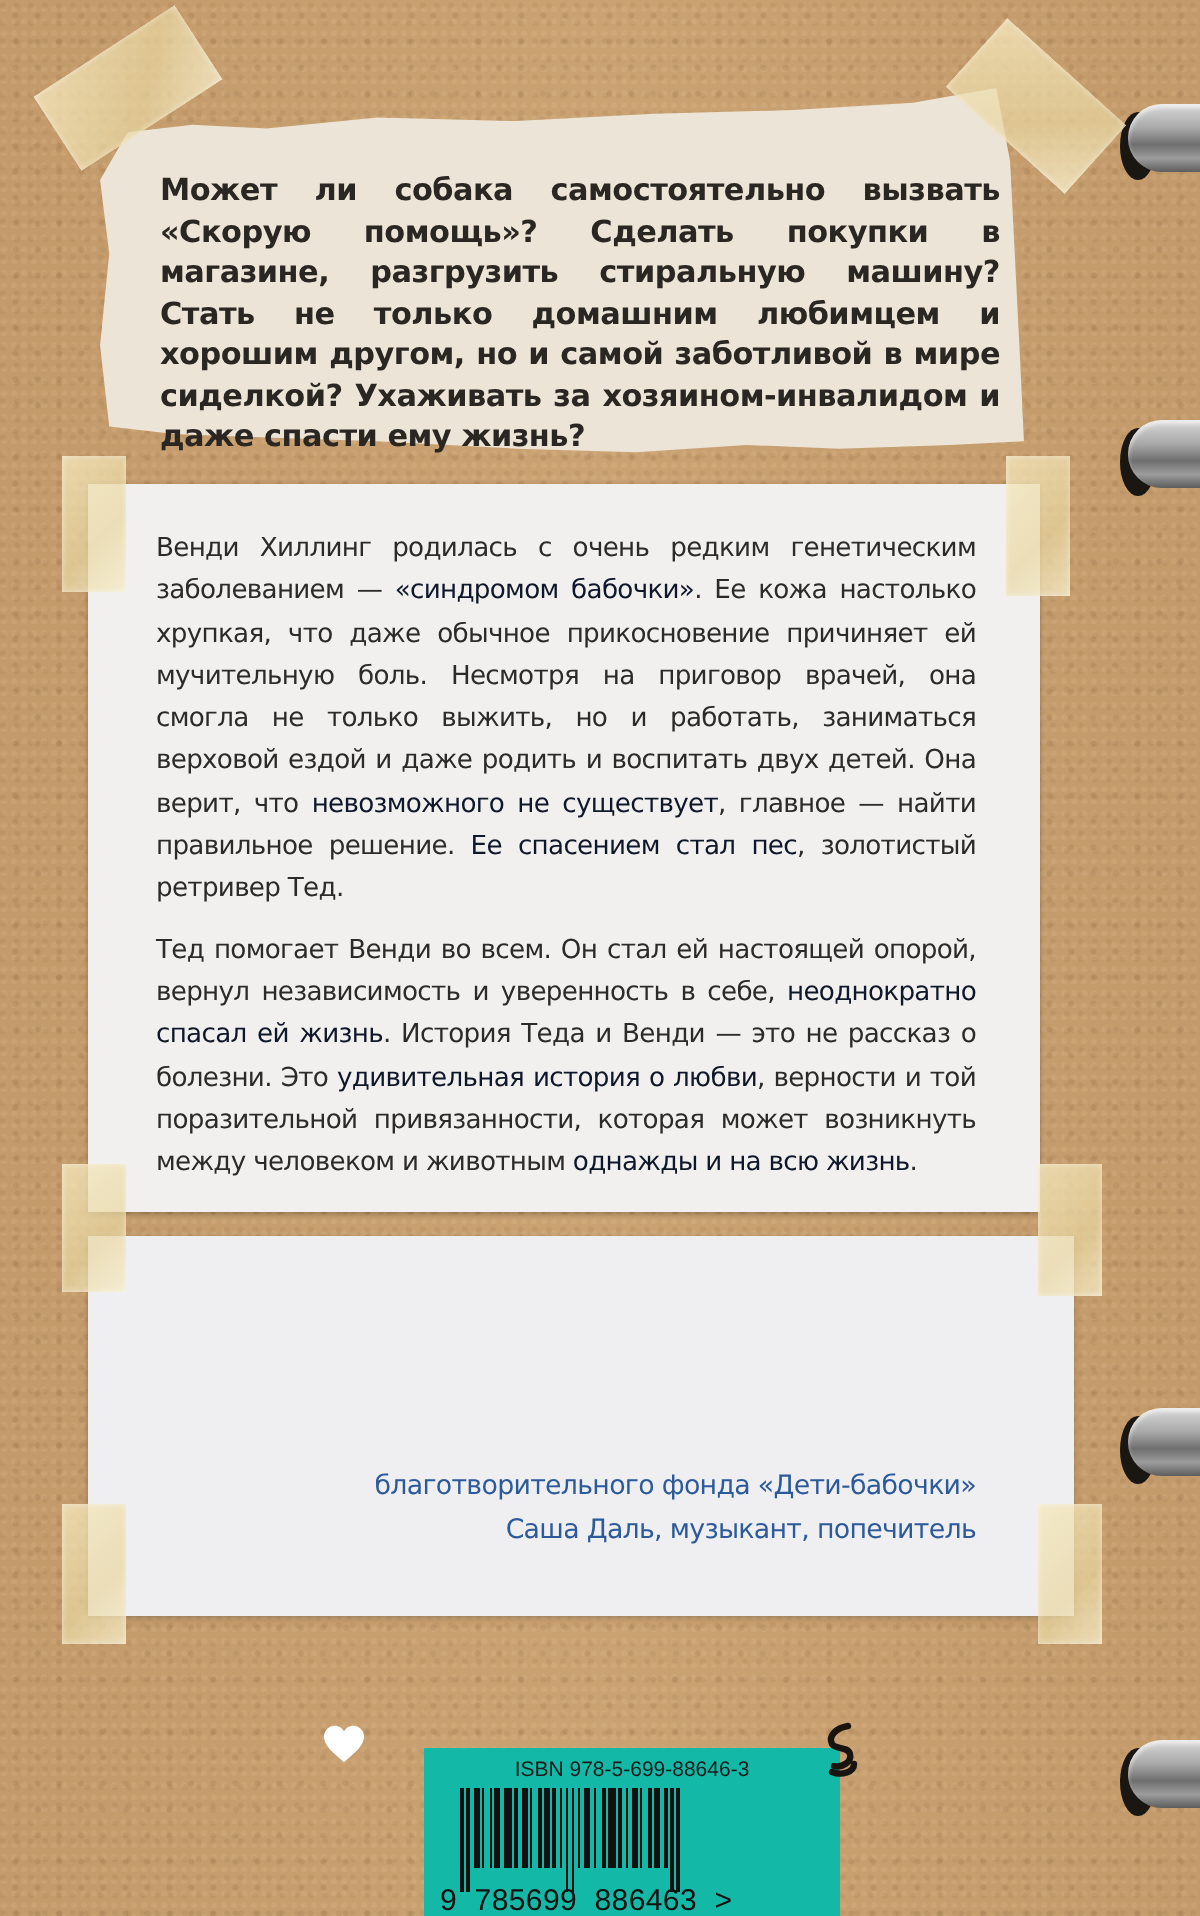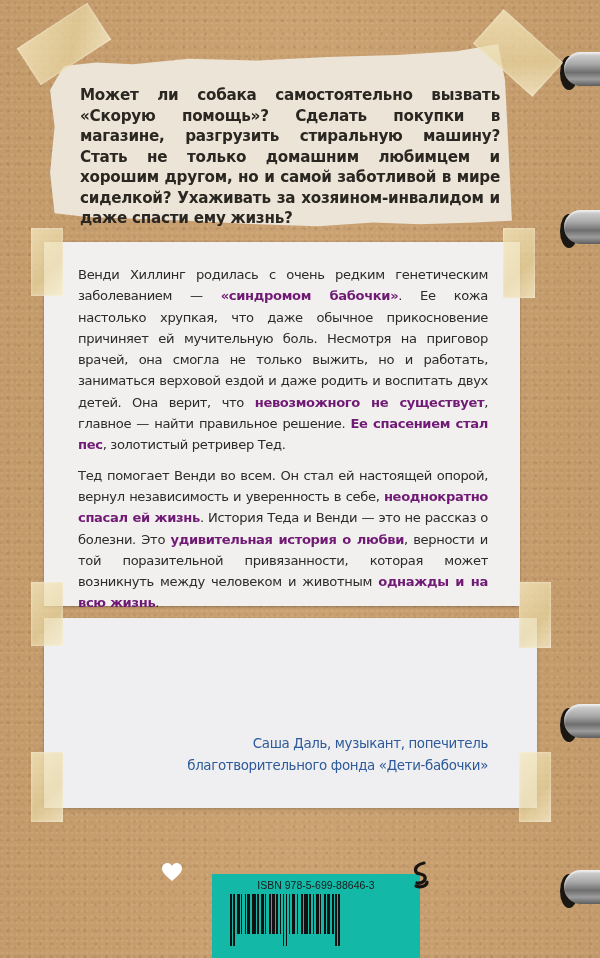--- a/index.html
+++ b/index.html
@@ -55,21 +55,21 @@
       left: 78px; top: 264px; width: 410px;
       font-family: "DejaVu Sans", sans-serif;
       font-size: 13.1px;
       line-height: 21.3px;
       color: #2b2b2b;
       text-align: justify;
       text-align-last: left;
       letter-spacing: -0.35px;
     }
     .paper-mid-text p { margin-bottom: 9px; }
-    .paper-mid-text b { font-weight: bold; color: #701a75; }
+    .paper-mid-text b { font-weight: normal; color: #0f172a; }
 
     
     .paper-quote {
       position: absolute;
       left: 44px; top: 618px; width: 493px; height: 190px;
       background: #efeef0;
       box-shadow: 0 1px 3px rgba(0,0,0,0.25);
     }
     .quote-text {
       position: absolute;
@@ -199,22 +199,22 @@
     <p><span>Венди Хиллинг родилась с очень редким генетическим заболеванием — </span><b>«синдромом бабочки»</b><span>. Ее кожа настолько хрупкая, что даже обычное прикосновение причиняет ей мучительную боль. Несмотря на приговор врачей, она смогла не только выжить, но и работать, заниматься верховой ездой и даже родить и воспитать двух детей. Она верит, что </span><b>невозможного не существует</b><span>, главное — найти правильное решение. </span><b>Ее спасением стал пес</b><span>, золотистый ретривер Тед.</span></p>
     <p><span>Тед помогает Венди во всем. Он стал ей настоящей опорой, вернул независимость и уверенность в себе, </span><b>неоднократно спасал ей жизнь</b><span>. История Теда и Венди — это не рассказ о болезни. Это </span><b>удивительная история о любви</b><span>, верности и той поразительной привязанности, которая может возникнуть между человеком и животным </span><b>однажды и на всю жизнь</b><span>.</span></p>
   </div>
 
   <div class="paper-quote"></div>
   <div class="tape tape-ml2"></div>
   <div class="tape tape-mr2"></div>
   <div class="tape tape-bl"></div>
   <div class="tape tape-br"></div>
   <div class="quote-author">
+    <div>благотворительного фонда «Дети-бабочки»</div>
     <div>Саша Даль, музыкант, попечитель</div>
-    <div>благотворительного фонда «Дети-бабочки»</div>
   </div>
 
   <svg class="heart-icon" viewBox="0 0 24 22">
     <path d="M12 21 C5 15 1 11.5 1 7 C1 3.5 3.8 1 7 1 C9.2 1 11 2.3 12 4 C13 2.3 14.8 1 17 1 C20.2 1 23 3.5 23 7 C23 11.5 19 15 12 21 Z" fill="#ffffff"></path>
   </svg>
 
   <div class="barcode-box">
     <div class="isbn-label">ISBN 978-5-699-88646-3</div>
     <div class="bars">
       <span class="guard" style="width:1.5px"></span>
@@ -270,20 +270,21 @@
         <span style="width:1.5px"></span>
       <span class="gap" style="width:1.5px"></span>
         <span style="width:3px"></span>
         <span class="gap" style="width:2px"></span>
         <span style="width:1.5px"></span>
       <span class="gap" style="width:1.5px"></span>
         <span class="guard" style="width:1.5px"></span>
         <span class="gap" style="width:1.5px"></span>
         <span class="guard" style="width:1.5px"></span>
     </div>
+    <div class="barcode-digits">9  785699  886463  &gt;</div>
   </div>
 
   <svg class="eksmo-logo" viewBox="0 0 24 32">
     <path d="M16 3 C10 4 6 8 8 12 C10 15 16 13 17 17 C18 21 13 24 9 23" fill="none" stroke="#1a1410" stroke-width="3.2" stroke-linecap="round"></path>
     <path d="M8 26 C13 28 19 26 19 22" fill="none" stroke="#1a1410" stroke-width="3.2" stroke-linecap="round"></path>
   </svg>
 
 </div>
 
 </body></html>

